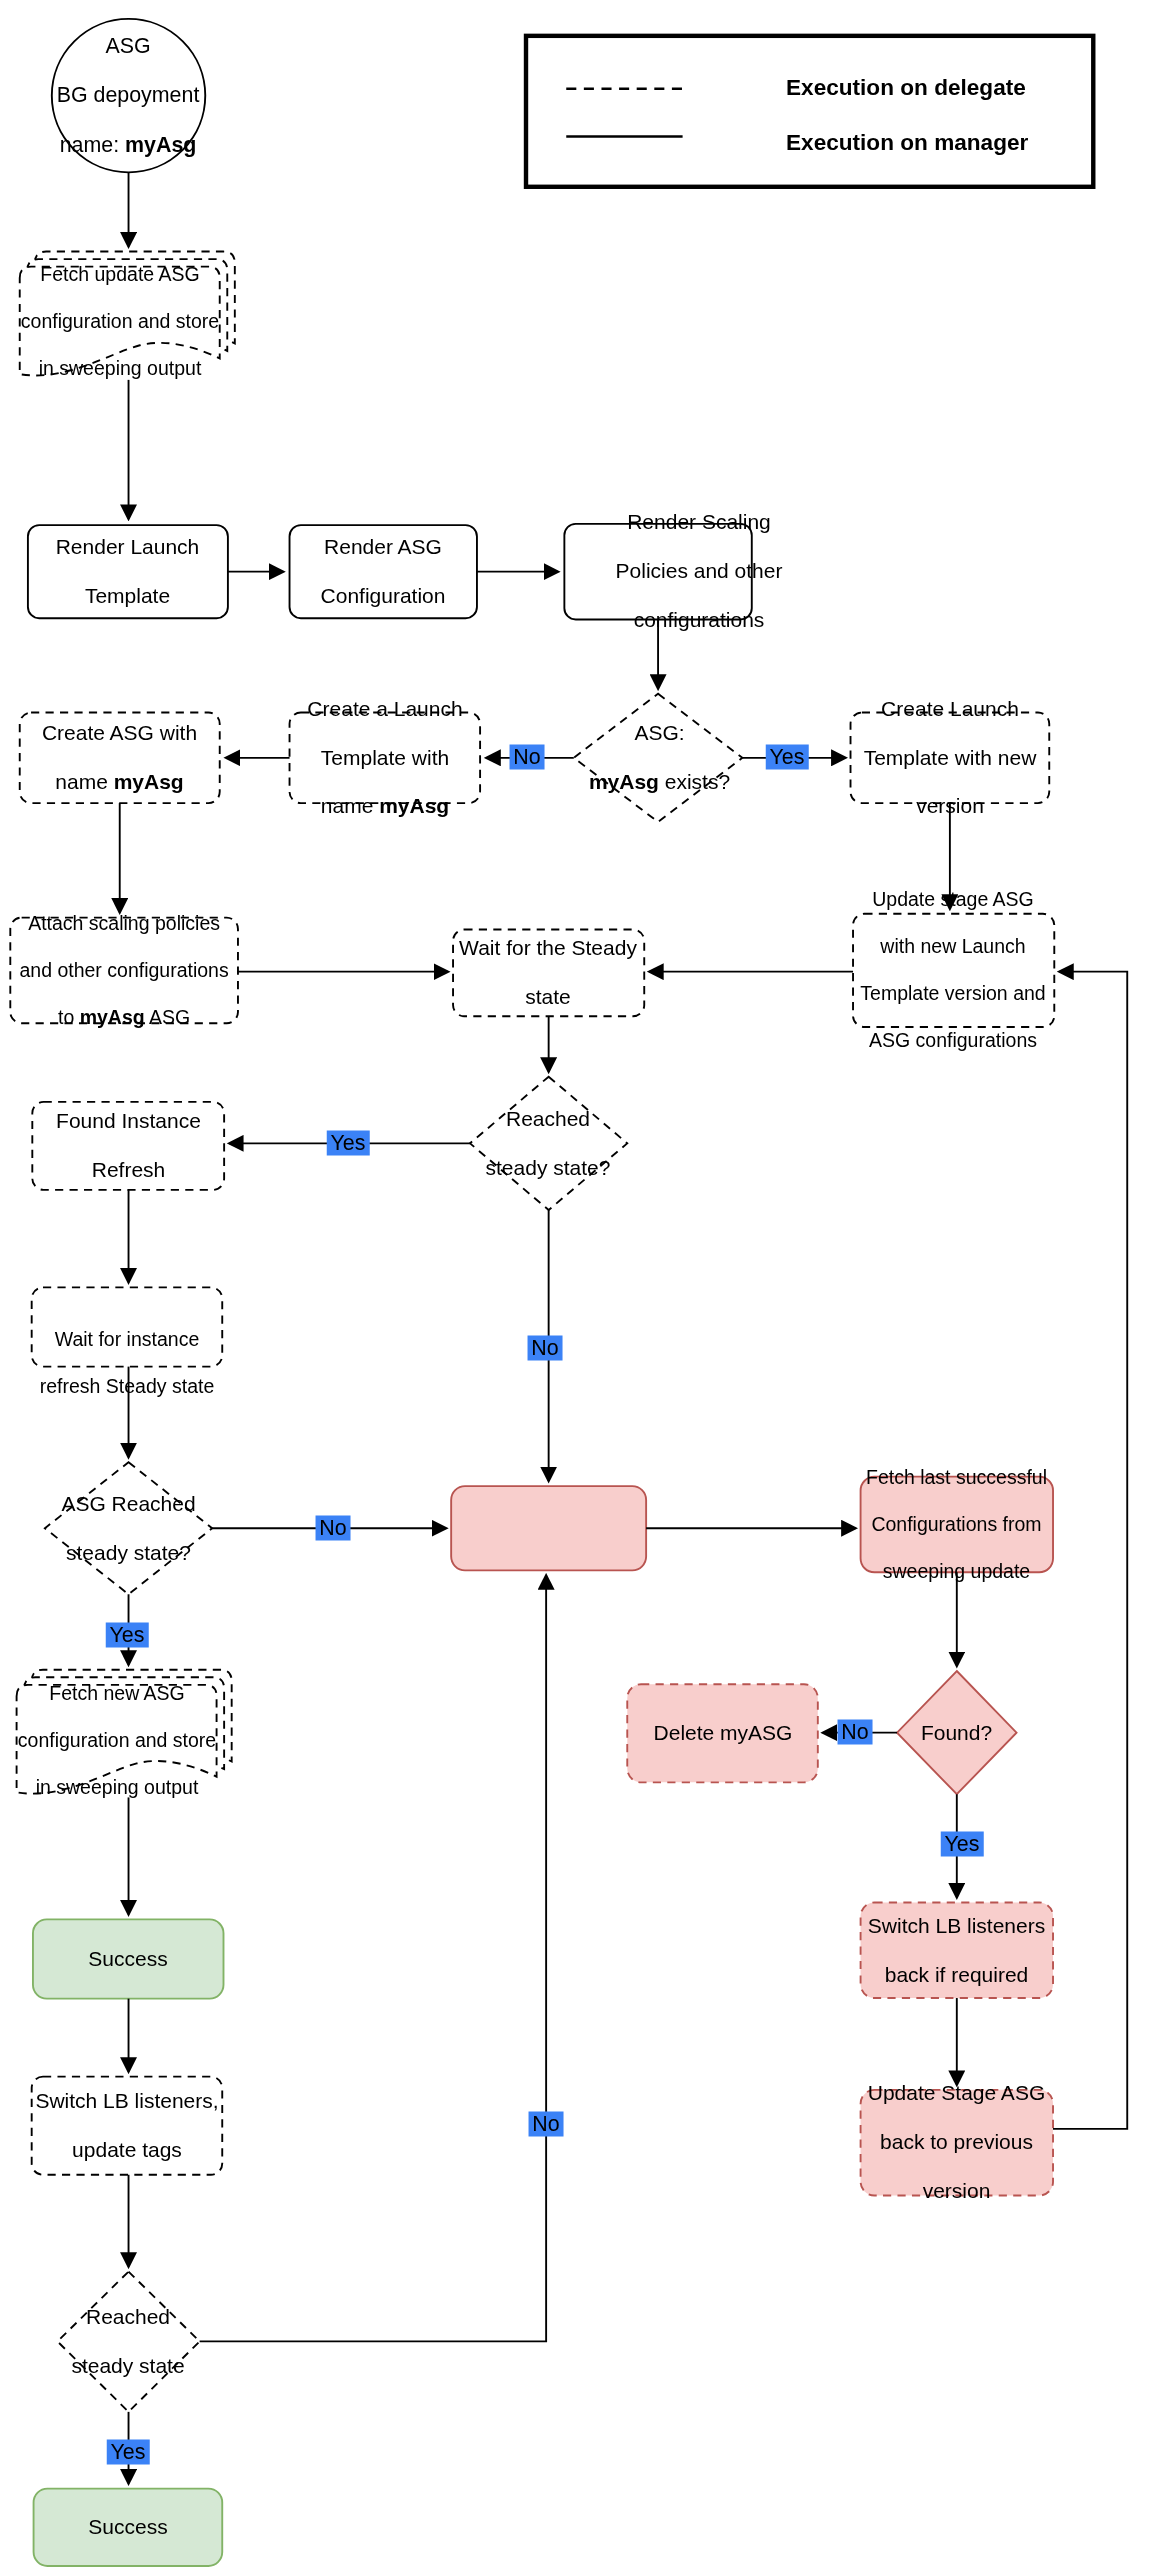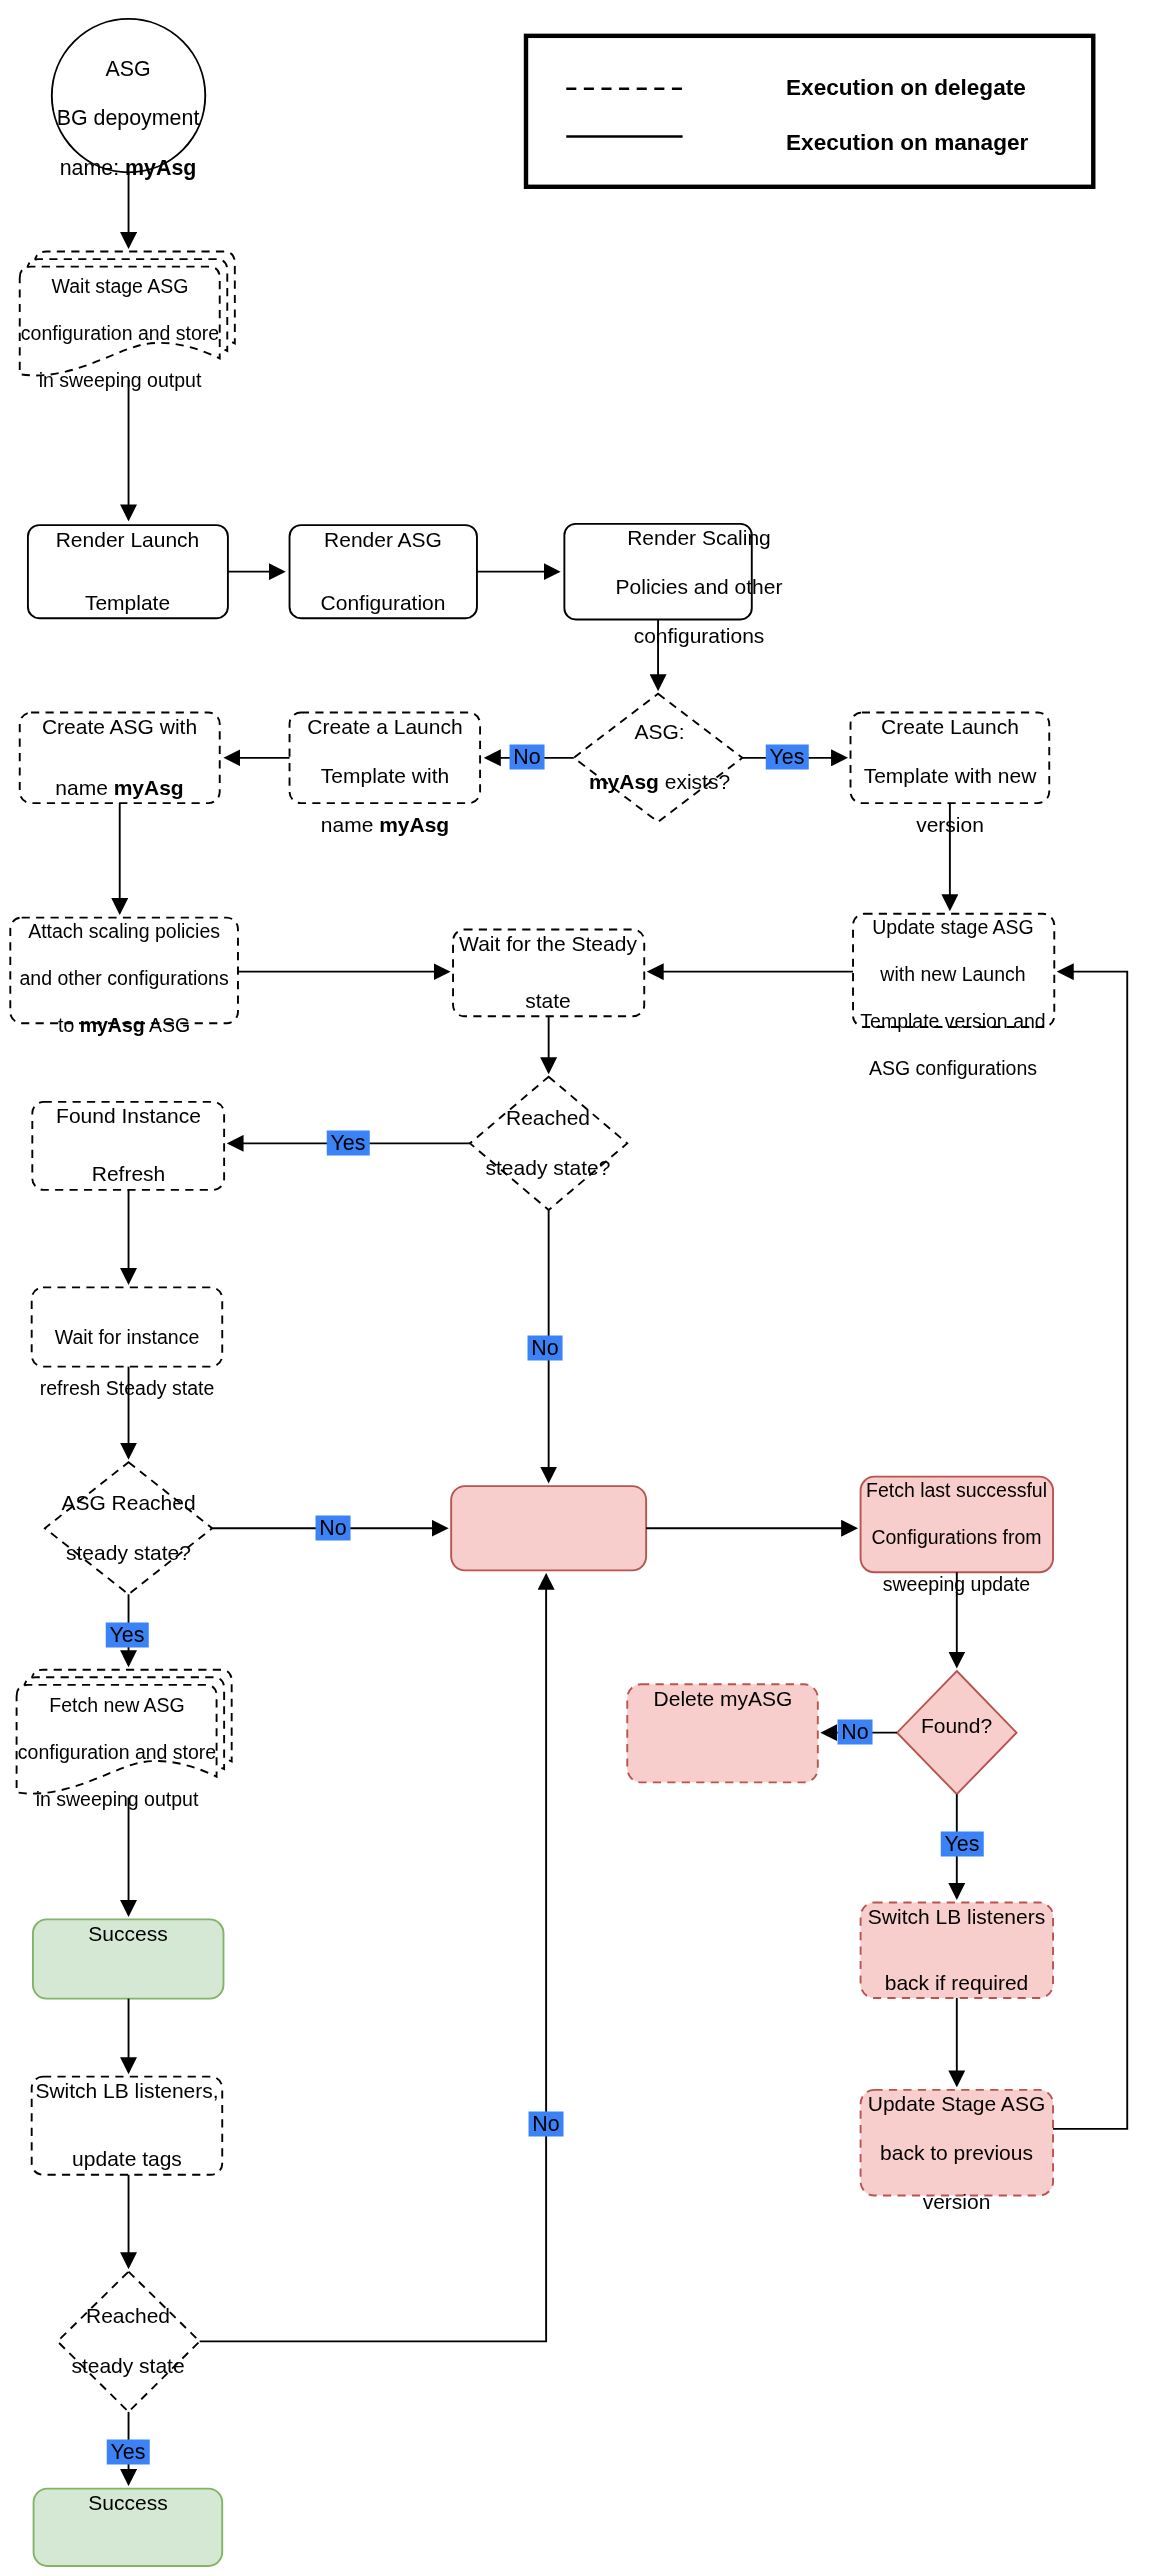--- a/index.html
+++ b/index.html
@@ -9,21 +9,21 @@
   
   .shape{fill:#ffffff;stroke:#000000;stroke-width:3;}
   .dashed{stroke-dasharray:13 10;}
   .edge{fill:none;stroke:#000000;stroke-width:3;}
   .shape-red{fill:var(--red_fill,#f8cecc);stroke:var(--red_border,#b85450);stroke-width:3;}
   .shape-green{fill:var(--green_fill,#d5e8d4);stroke:var(--green_border,#82b366);stroke-width:3;}
   .legend-frame{fill:#ffffff;stroke:#000000;stroke-width:7;}
   .legend-line{fill:none;stroke:#000000;stroke-width:4;}
   .legend-line.dash{stroke-dasharray:16 12;}
   
-  .node{position:absolute;display:flex;flex-direction:column;align-items:center;justify-content:space-between;
+  .node{position:absolute;display:flex;flex-direction:column;align-items:center;justify-content:center;
         text-align:center;font-size:21px;line-height:1.18;gap:24px;}
   .node .ln{display:block;white-space:nowrap;}
   .f31{font-size:19.5px;}
   .edge-label{position:absolute;transform:translate(-50%,-50%);background:#3b82f6;
               padding:0 3.8px;font-size:21.4px;white-space:nowrap;}
   .legend-label{position:absolute;font-size:22.6px;font-weight:bold;white-space:nowrap;}
   b{font-weight:bold;}
 </style>
 </head>
 <body>
@@ -122,21 +122,21 @@
   <div class="legend-label" style="left:786px;top:75px;">Execution on delegate</div>
   <div class="legend-label" style="left:786px;top:123px;margin-top:7px;">Execution on manager</div>
 
   <div class="node" style="left:50px;top:57px;width:156px;height:78px;font-size:21.4px;">
     <span class="ln">ASG</span>
     <span class="ln">BG depoyment</span>
     <span class="ln"><span>name: </span><b>myAsg</b></span>
   </div>
 
   <div class="node f31" style="left:27px;top:275px;width:186px;height:92px;">
-    <span class="ln">Wait stage ASG</span>
+    <span class="ln">Fetch update ASG</span>
     <span class="ln">configuration and store</span>
     <span class="ln">in sweeping output</span>
   </div>
 
   <div class="node" style="left:30px;top:528px;width:195px;height:88px;">
     <span class="ln">Render Launch</span>
     <span class="ln">Template</span>
   </div>
 
   <div class="node" style="left:292px;top:528px;width:182px;height:88px;">

